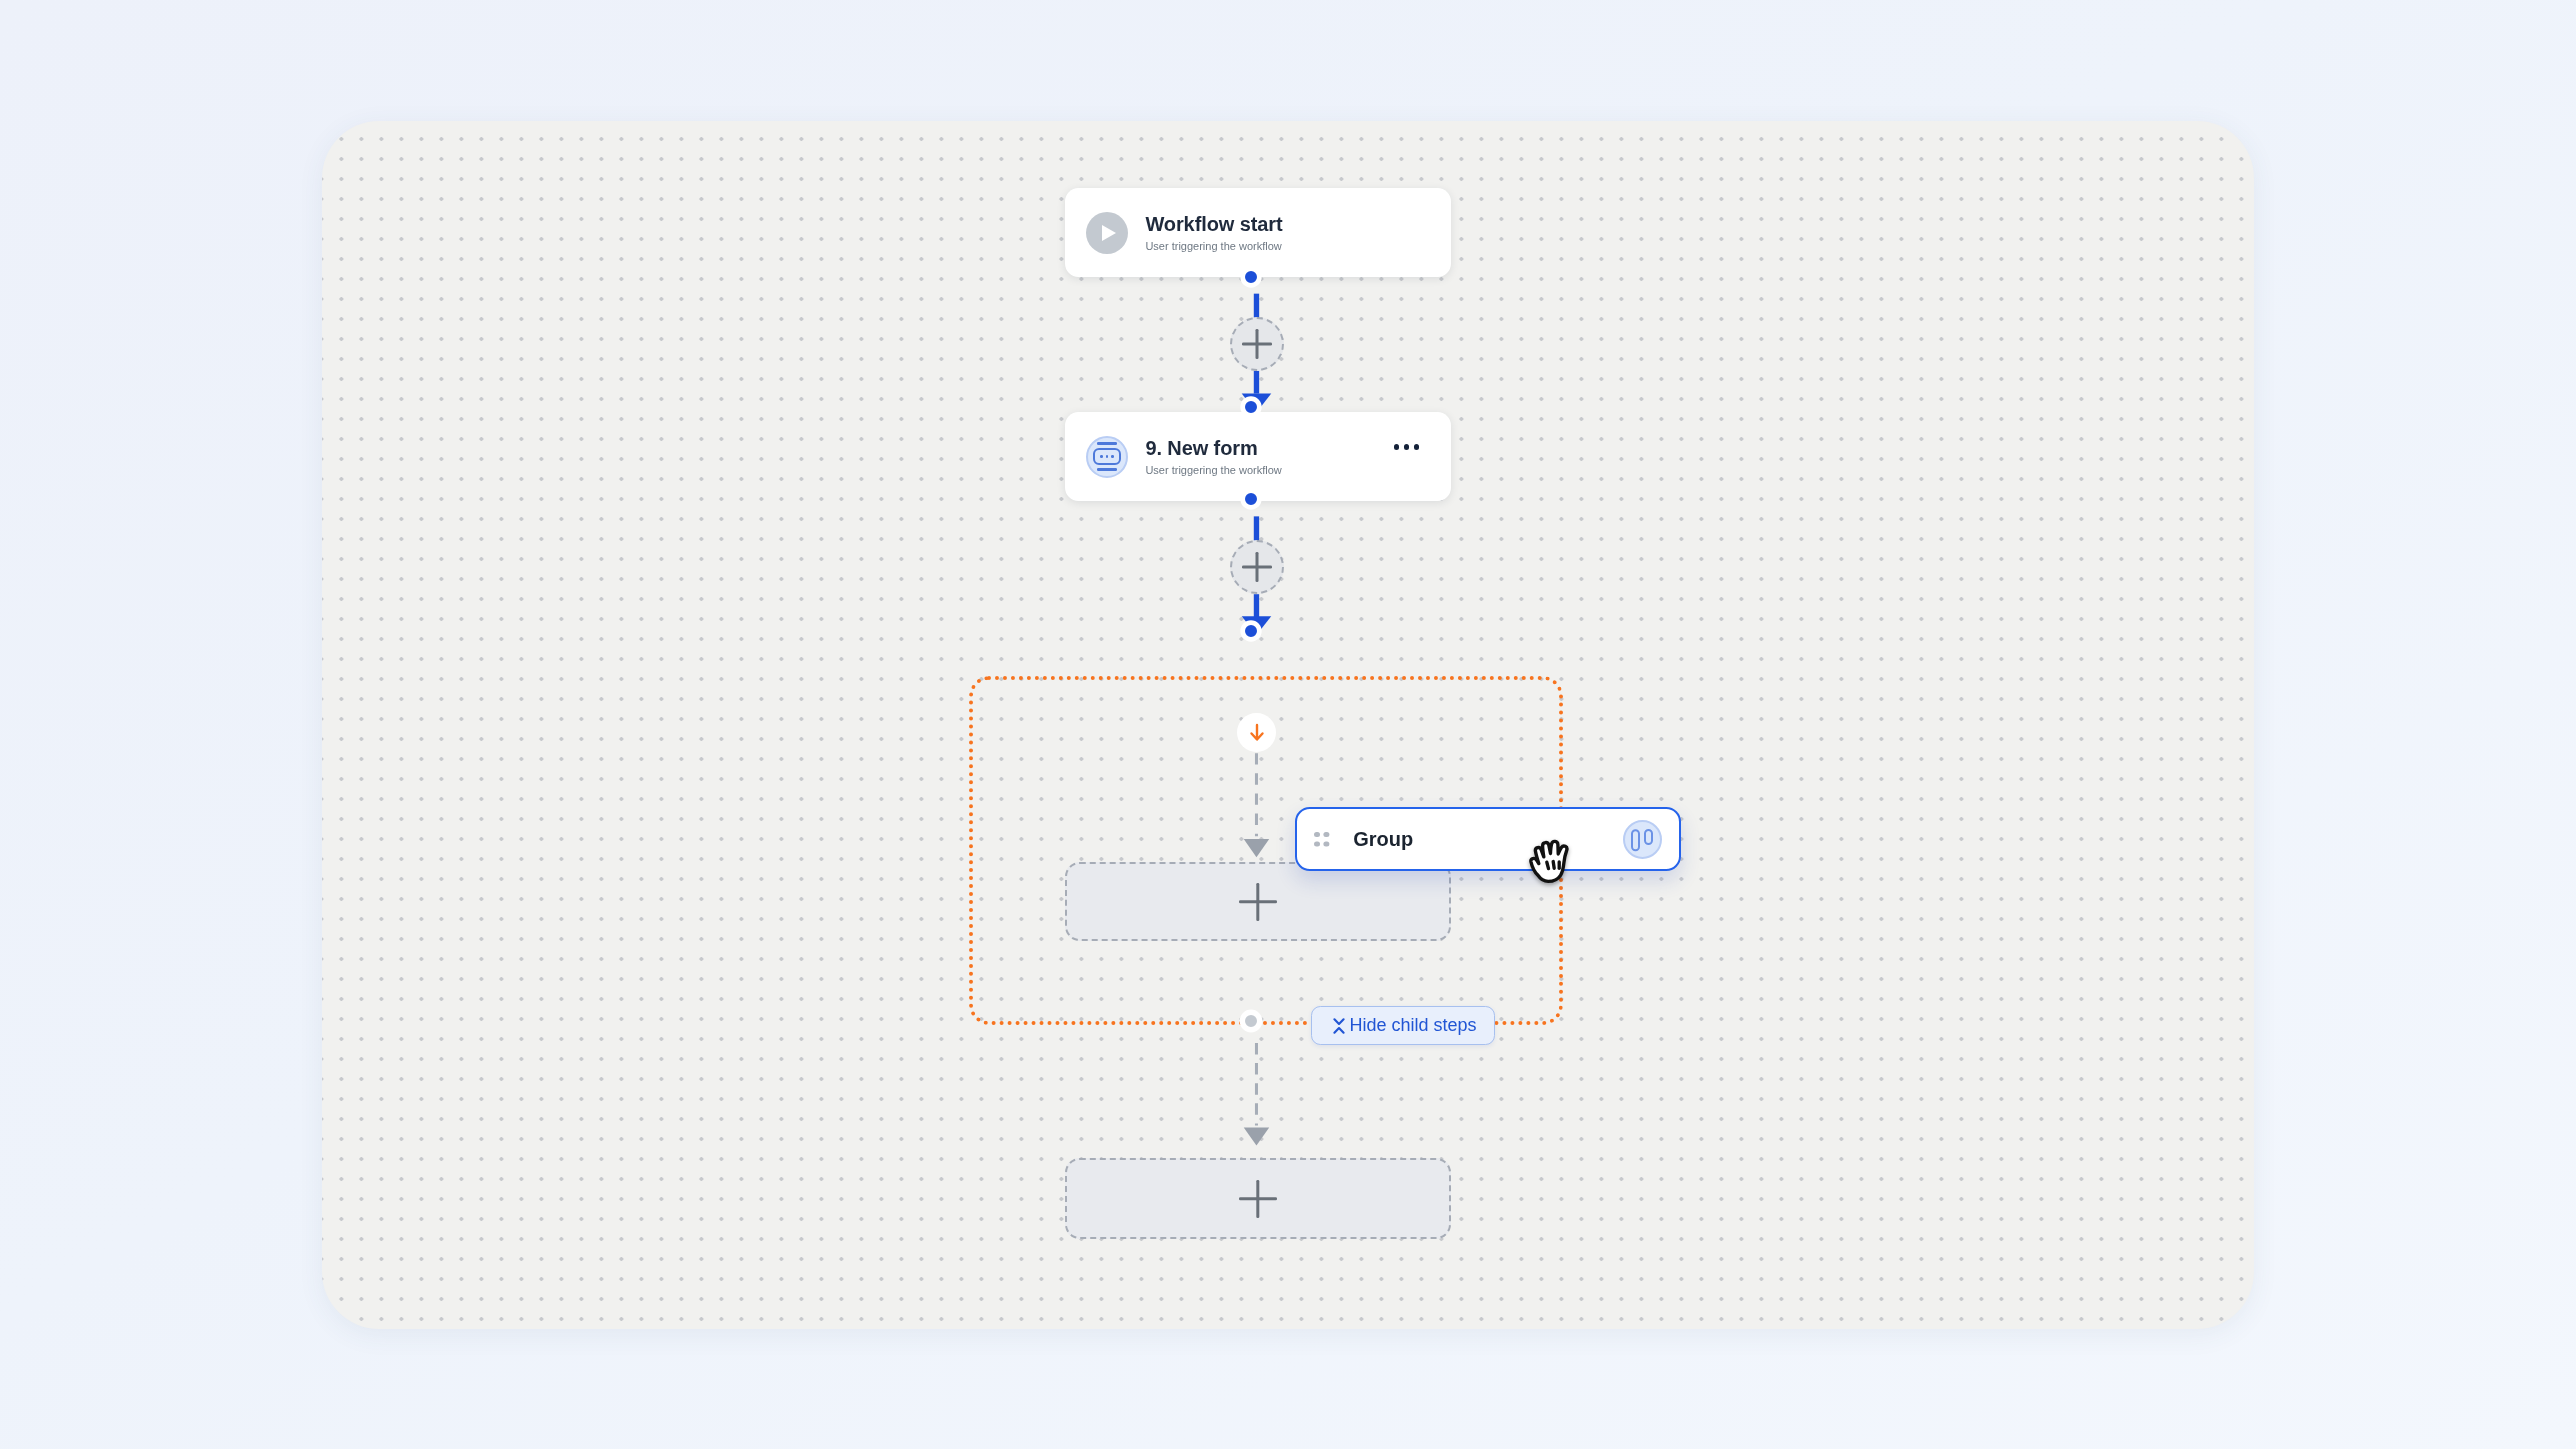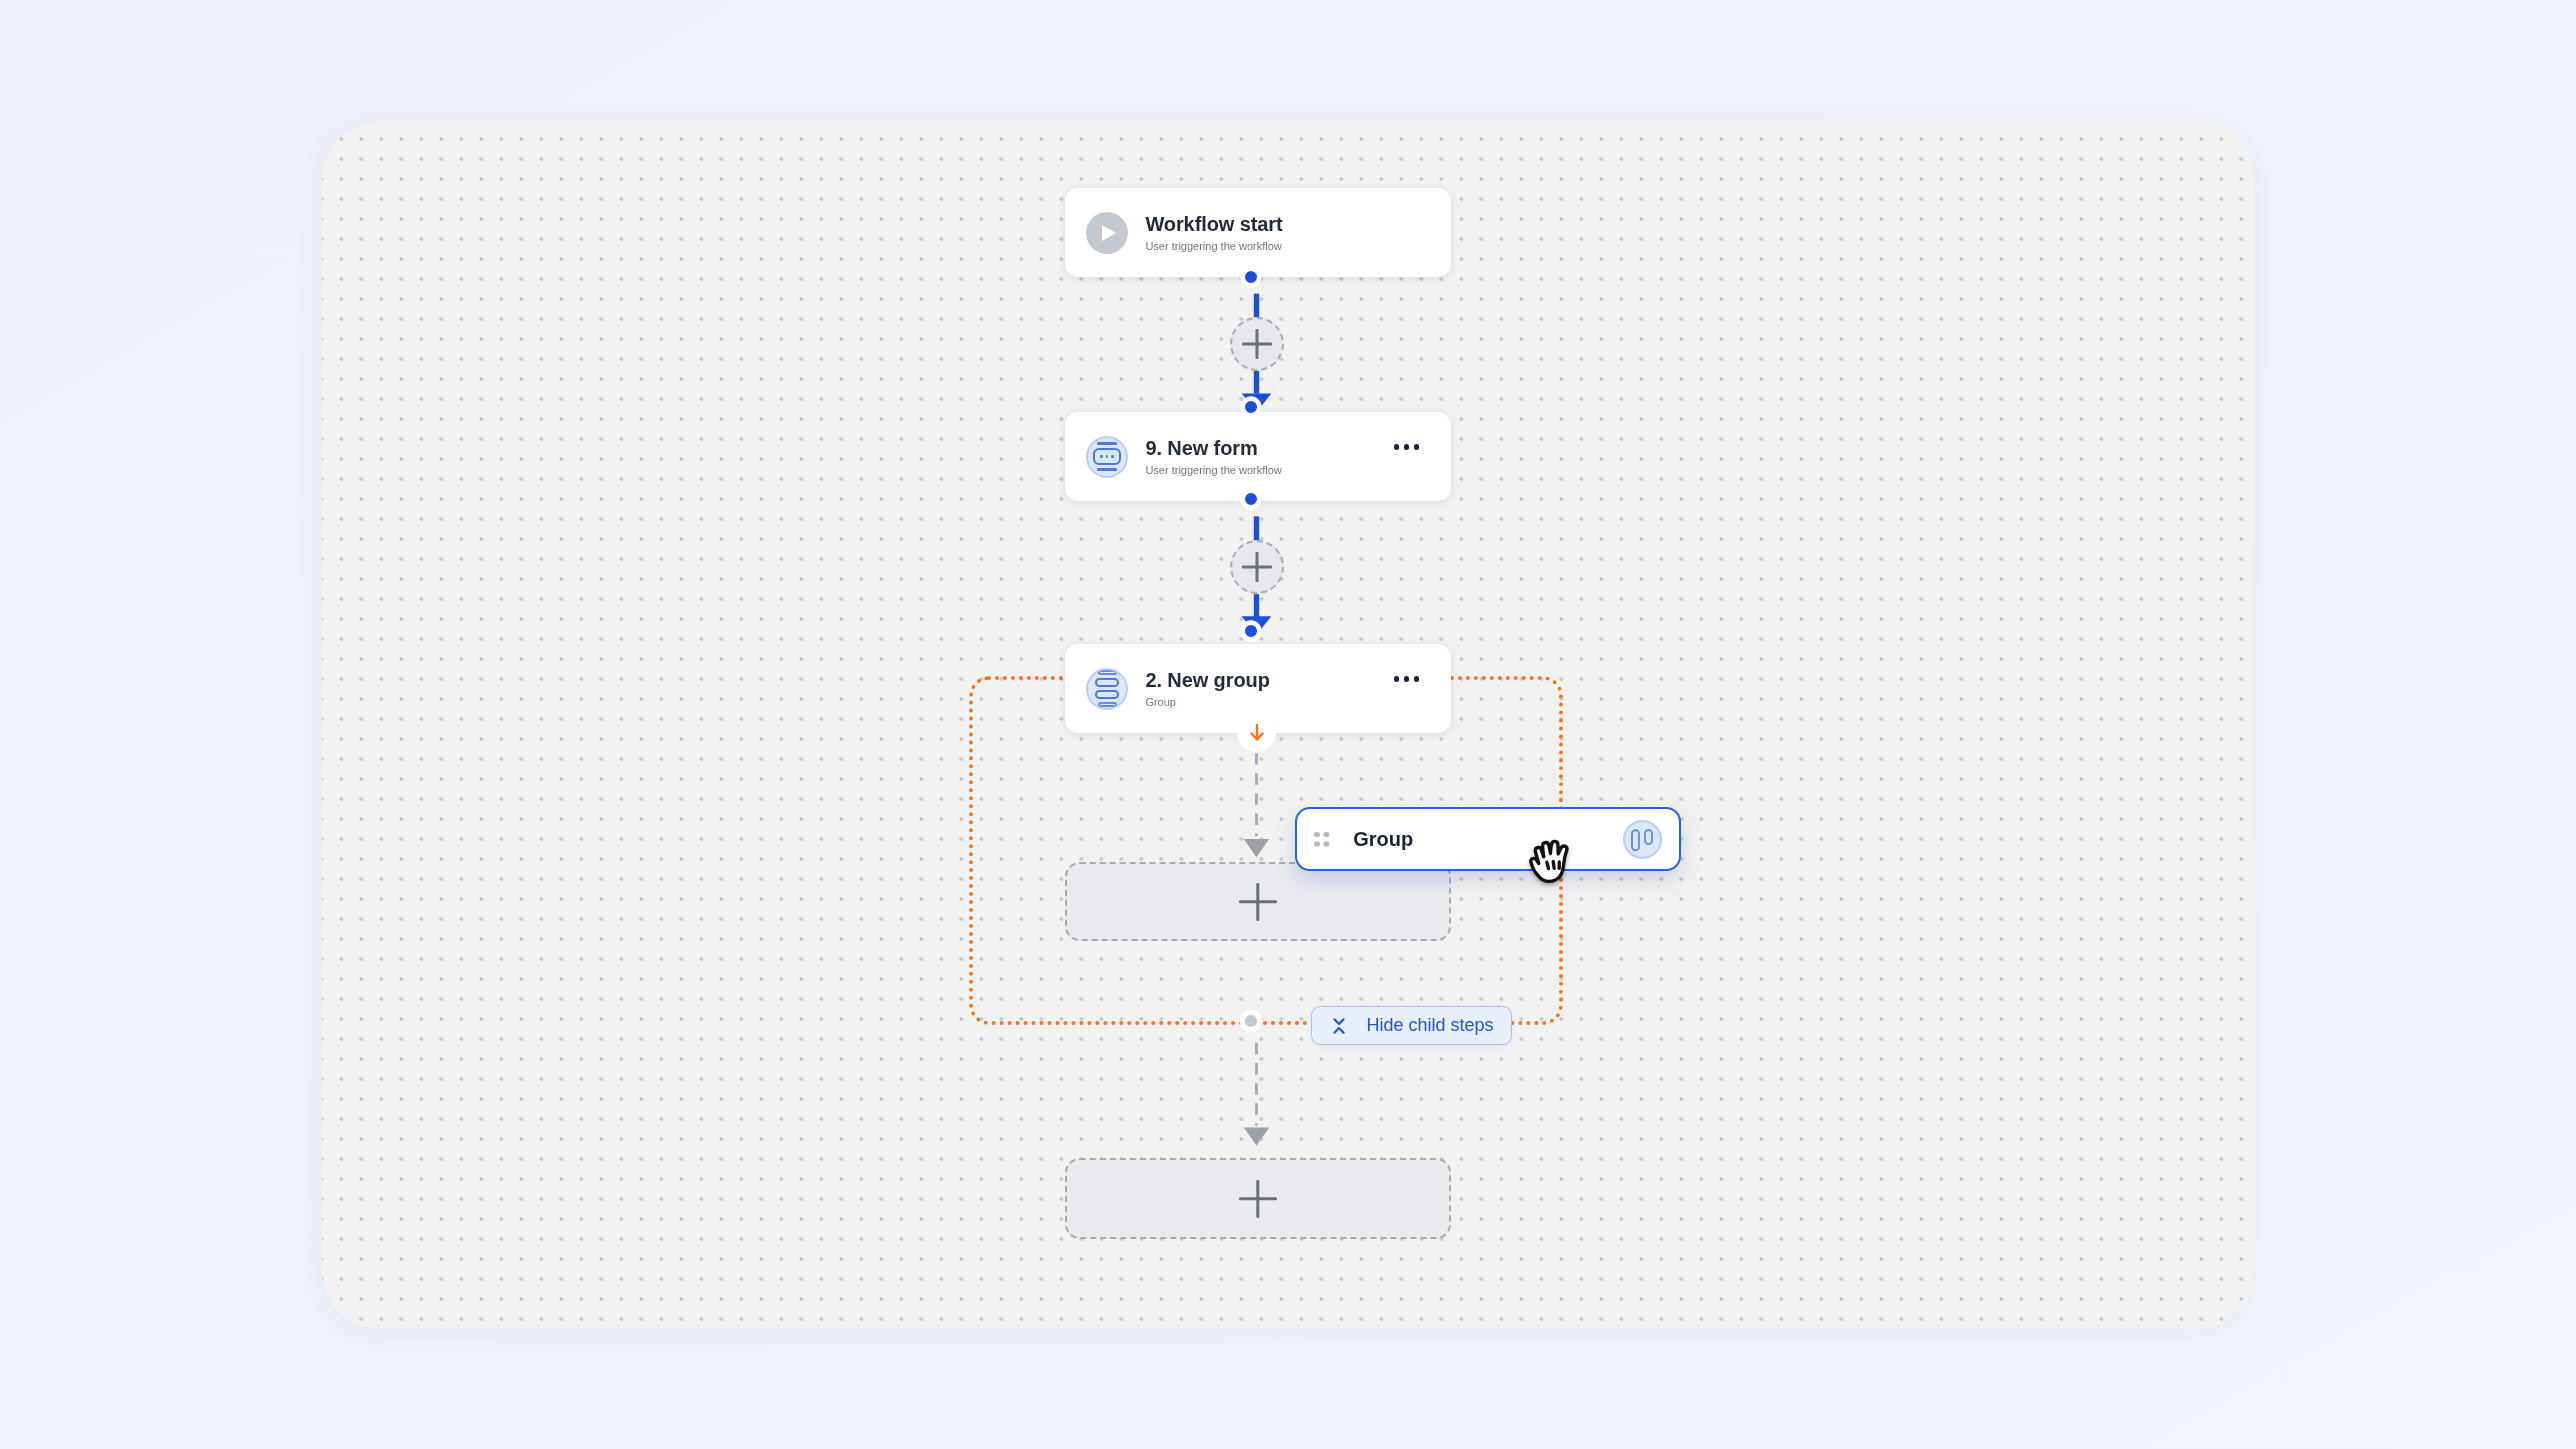--- a/index.html
+++ b/index.html
@@ -97,21 +97,21 @@
     background:#fff;display:flex;align-items:center;justify-content:center;z-index:5;
   }
   .dropzone{
     position:absolute;left:743px;width:386px;background:var(--dropzone-bg);
     border:2px dashed var(--dropzone-border);border-radius:14.8px;
     display:flex;align-items:center;justify-content:center;cursor:pointer;z-index:2;
   }
   .hide-btn{
     position:absolute;left:989px;top:885px;height:39px;padding:0 17.4px;
     background:var(--hide-btn-bg);border:1.3px solid var(--hide-btn-border);border-radius:9.4px;
-    display:inline-flex;align-items:center;gap:17px;cursor:pointer;z-index:6;
+    display:inline-flex;align-items:center;gap:0;cursor:pointer;z-index:6;
     font-size:18px;color:var(--hide-btn-text);font-weight:500;
     box-shadow:0 1.3px 4px rgba(30,64,175,.08);
   }
   
   .drag-card{
     position:absolute;left:973px;top:686px;width:386px;height:64px;
     background:#fff;border:2px solid #2563eb;border-radius:14.8px;
     display:flex;align-items:center;padding:0 17.4px;z-index:7;
     box-shadow:0 9.4px 20px rgba(30,64,175,.16);
   }
@@ -182,35 +182,20 @@
           <b></b>
         </button>
     </div>
 
     <div class="port" style="left:923px;top:372px"></div>
     <div class="plus-circle" style="left:908px;top:419px">
       <div class="plus-icon"></div>
     </div>
     <div class="port" style="left:923px;top:504px"></div>
 
-    <div class="node-card" style="top:523px">
-      <div class="icon-circle">
-        <div class="pill clip"></div>
-        <div class="pill"></div>
-        <div class="pill"></div>
-        <div class="pill clip"></div>
-      </div>
-      <div class="node-texts">
-        <div class="node-title">2. New group</div>
-        <div class="node-subtitle">Group</div>
-      </div>
-      <button class="ellipsis">
-          <b></b>
-        </button>
-    </div>
 
     <div class="notch">
       <svg width="24" height="24" viewBox="0 0 24 24">
         <path d="M12 4 v13 M6.5 12.5 L12 18.5 L17.5 12.5" fill="none" stroke="#f7741f" stroke-width="2.4" stroke-linecap="round" stroke-linejoin="round"></path>
       </svg>
     </div>
 
     <div class="dropzone" style="top:741px;height:79px">
       <div class="plus-icon big"></div>
     </div>

